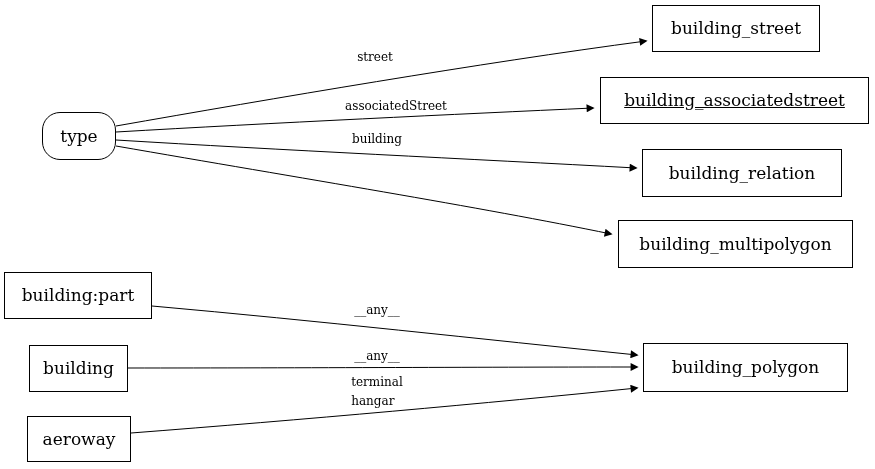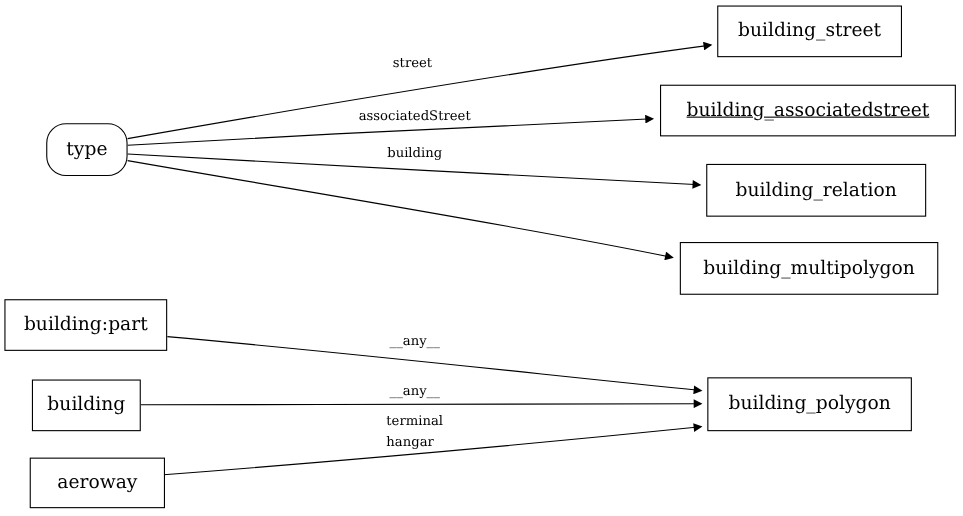--- a/index.html
+++ b/index.html
@@ -100,31 +100,31 @@
   </div>
 
   <div class="node" style="left:4px; top:272px; width:148px; height:47px;">
     <span>building:part</span>
   </div>
 
   <div class="node" style="left:29px; top:345px; width:99px; height:47px;">
     <span>building</span>
   </div>
 
-  <div class="node" style="left:27px; top:416px; width:123px; height:46px;">
+  <div class="node" style="left:27px; top:416px; width:104px; height:46px;">
     <span>aeroway</span>
   </div>
 
-  <div class="node" style="left:643px; top:343px; width:186px; height:49px;">
+  <div class="node" style="left:643px; top:343px; width:205px; height:49px;">
     <span>building_polygon</span>
   </div>
 
   <div class="edge-label" style="left:375px; top:57px;">street</div>
 
-  <div class="edge-label" style="left:377px; top:106px;">associatedStreet</div>
+  <div class="edge-label" style="left:396px; top:106px;">associatedStreet</div>
 
   <div class="edge-label" style="left:377px; top:139px;">building</div>
 
 
   <div class="edge-label" style="left:377px; top:310px;">__any__</div>
 
   <div class="edge-label" style="left:377px; top:356px;">__any__</div>
 
   <div class="edge-label" style="left:377px; top:392px;">
     <div>terminal</div>

